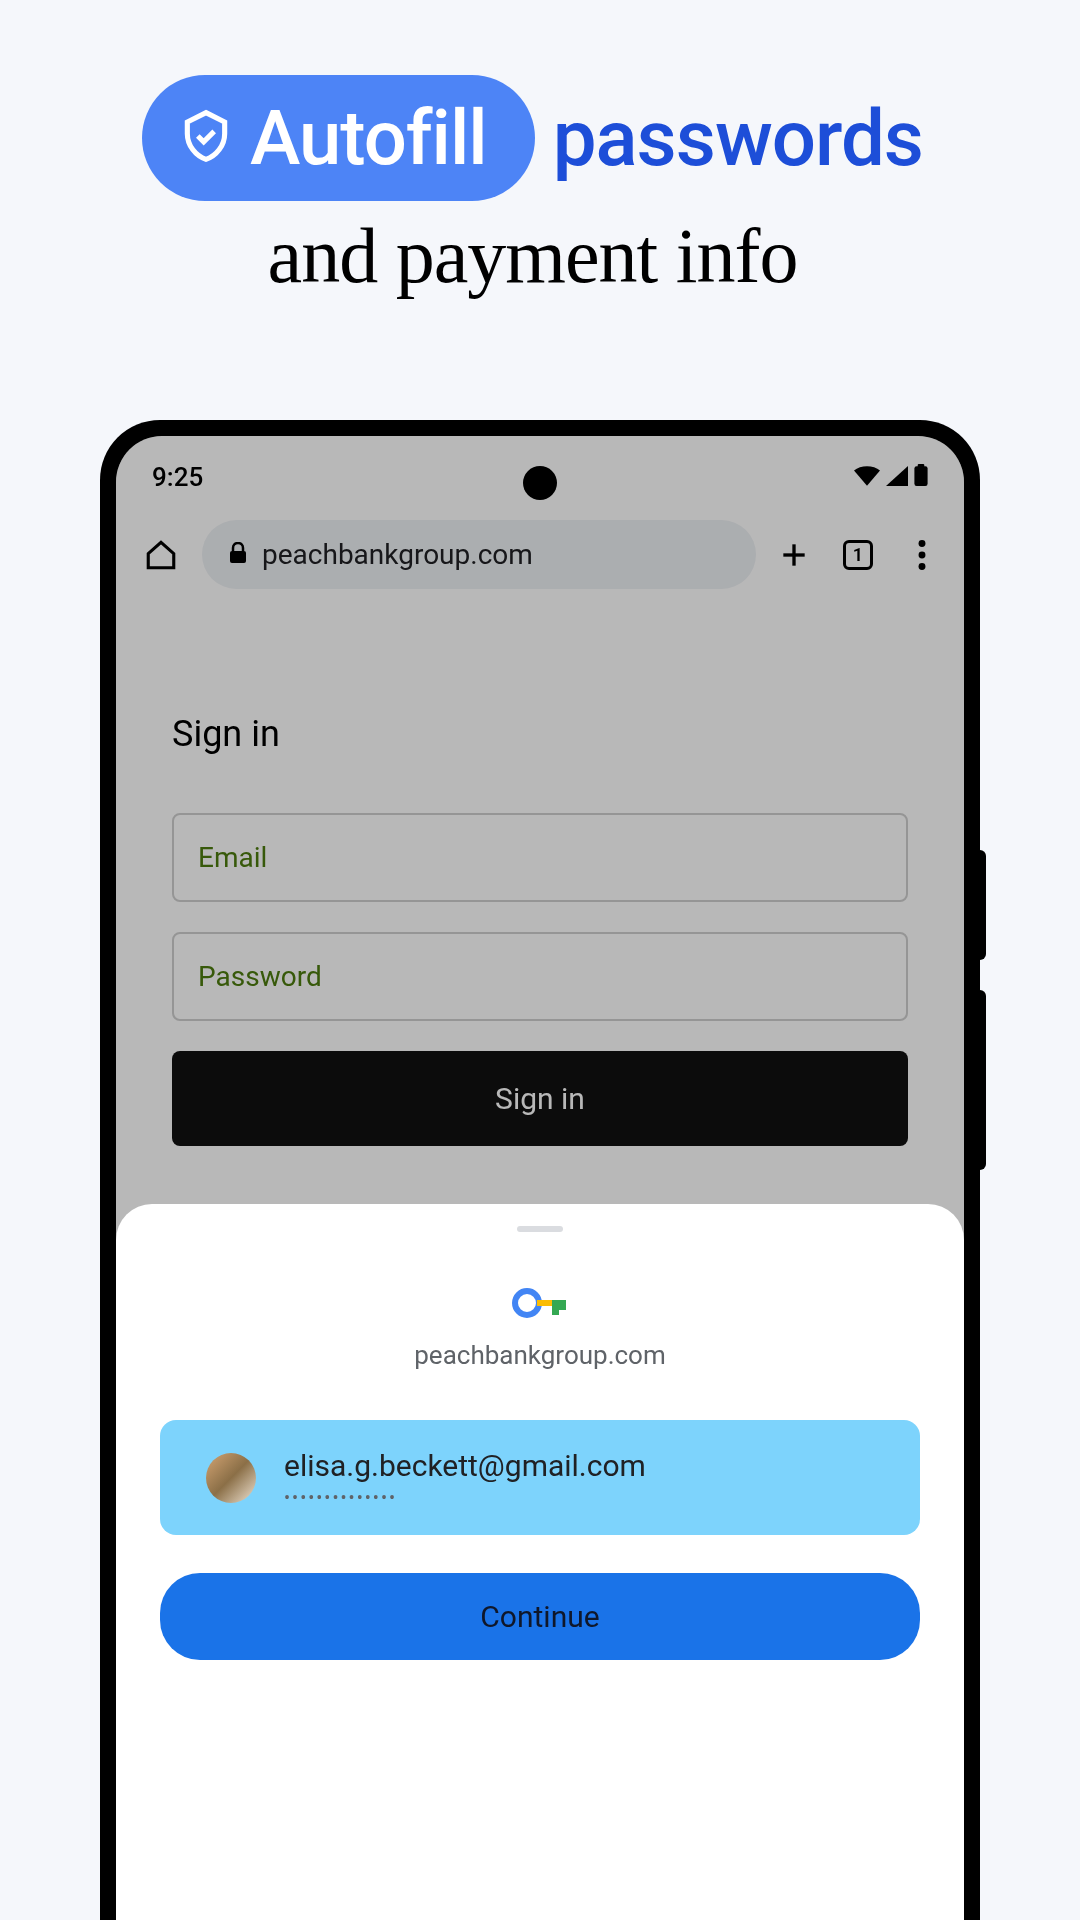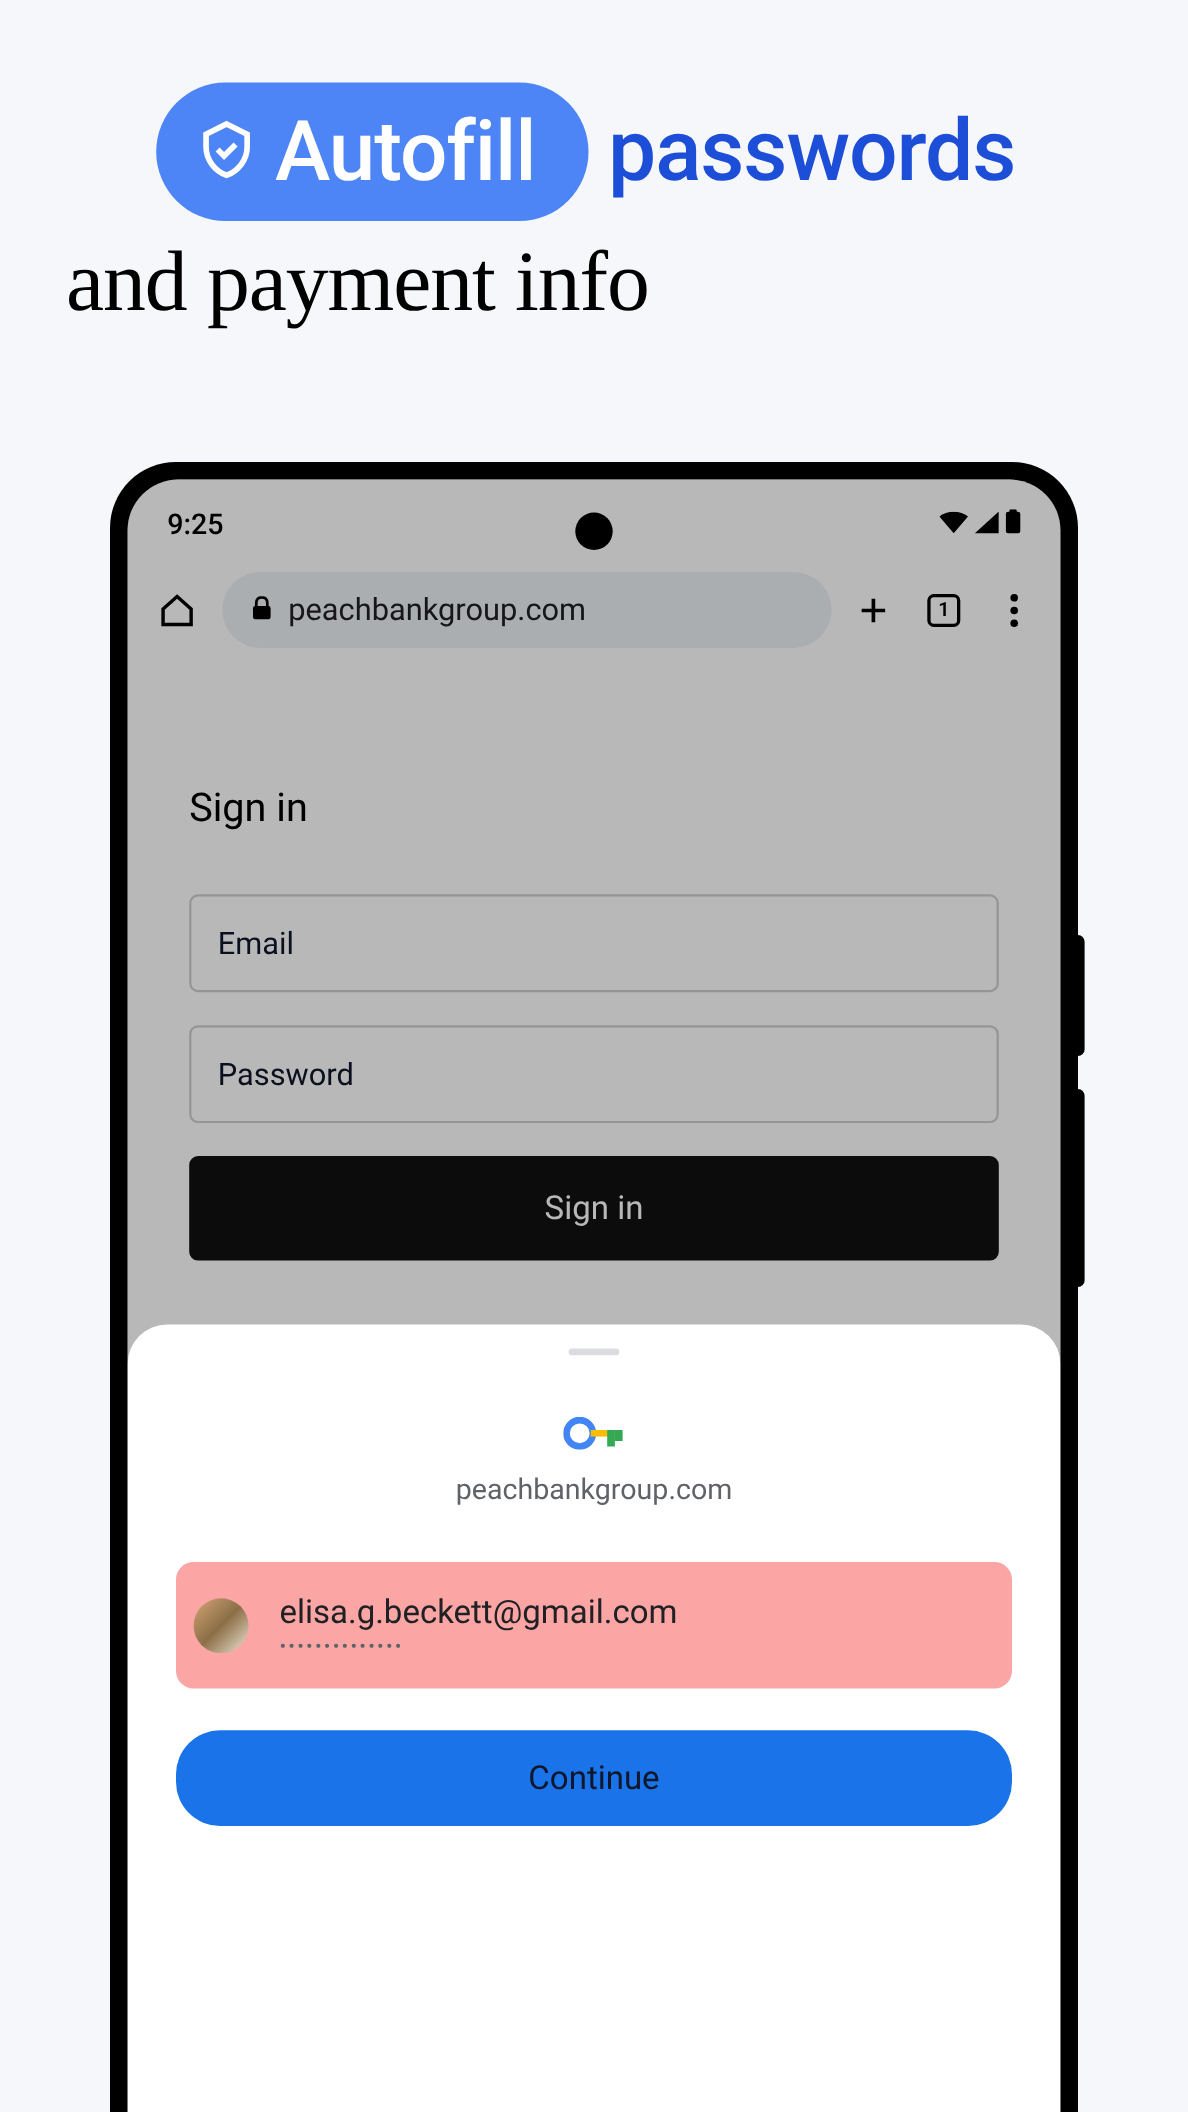--- a/index.html
+++ b/index.html
@@ -5,21 +5,21 @@
     * { margin: 0; padding: 0; box-sizing: border-box; }
     body {
       width: 1080px;
       height: 1920px;
       background: #f5f7fb;
       font-family: -apple-system, BlinkMacSystemFont, 'Segoe UI', Roboto, Arial, sans-serif;
       position: relative;
       overflow: hidden;
     }
     .headline {
-      text-align: left;
+      text-align: center;
       padding-top: 75px;
       padding-left: 60px;
       padding-right: 75px;
     }
     .headline-line1 {
       display: flex;
       align-items: center;
       justify-content: center;
       gap: 18px;
     }
@@ -148,21 +148,21 @@
       font-size: 18px;
       font-weight: 600;
     }
     .page-content { padding: 100px 56px 0 56px; }
     .signin-title { font-size: 36px; font-weight: 400; margin-bottom: 58px; }
     .input-box {
       border: 2px solid #cfcfcf;
       border-radius: 8px;
       padding: 26px 24px;
       font-size: 28px;
-      color: #0f172a;
+      color: #4d7c0f;
       margin-bottom: 30px;
     }
     .signin-btn {
       background: #111;
       color: #fff;
       text-align: center;
       padding: 30px;
       border-radius: 8px;
       font-size: 30px;
       margin-top: 16px;
@@ -193,23 +193,23 @@
       color: #202124;
       margin-top: 54px;
     }
     .sheet-domain {
       text-align: center;
       font-size: 26px;
       color: #5f6368;
       margin-top: 22px;
     }
     .account-card {
-      background: #fca5a5;
+      background: #7dd3fc;
       border-radius: 16px;
-      padding: 28px 16px;
+      padding: 28px 46px;
       margin-top: 50px;
       display: flex;
       align-items: center;
       gap: 28px;
     }
     .avatar {
       width: 50px;
       height: 50px;
       border-radius: 50%;
       background: linear-gradient(135deg, #d4a574 0%, #8b6f47 50%, #f0e4d4 100%);

